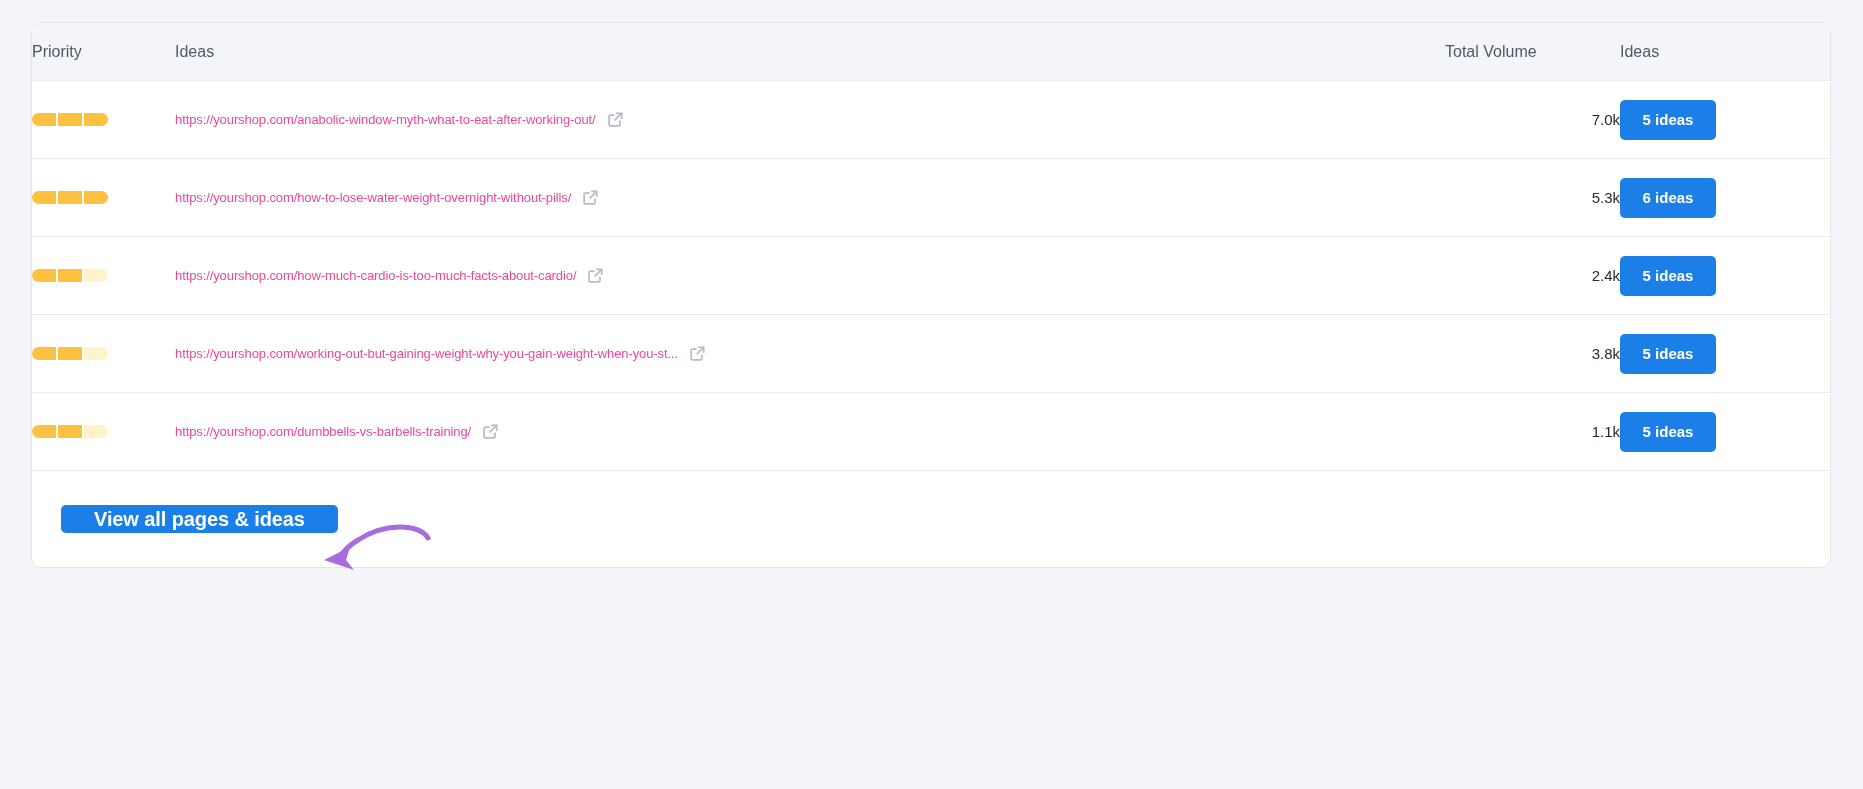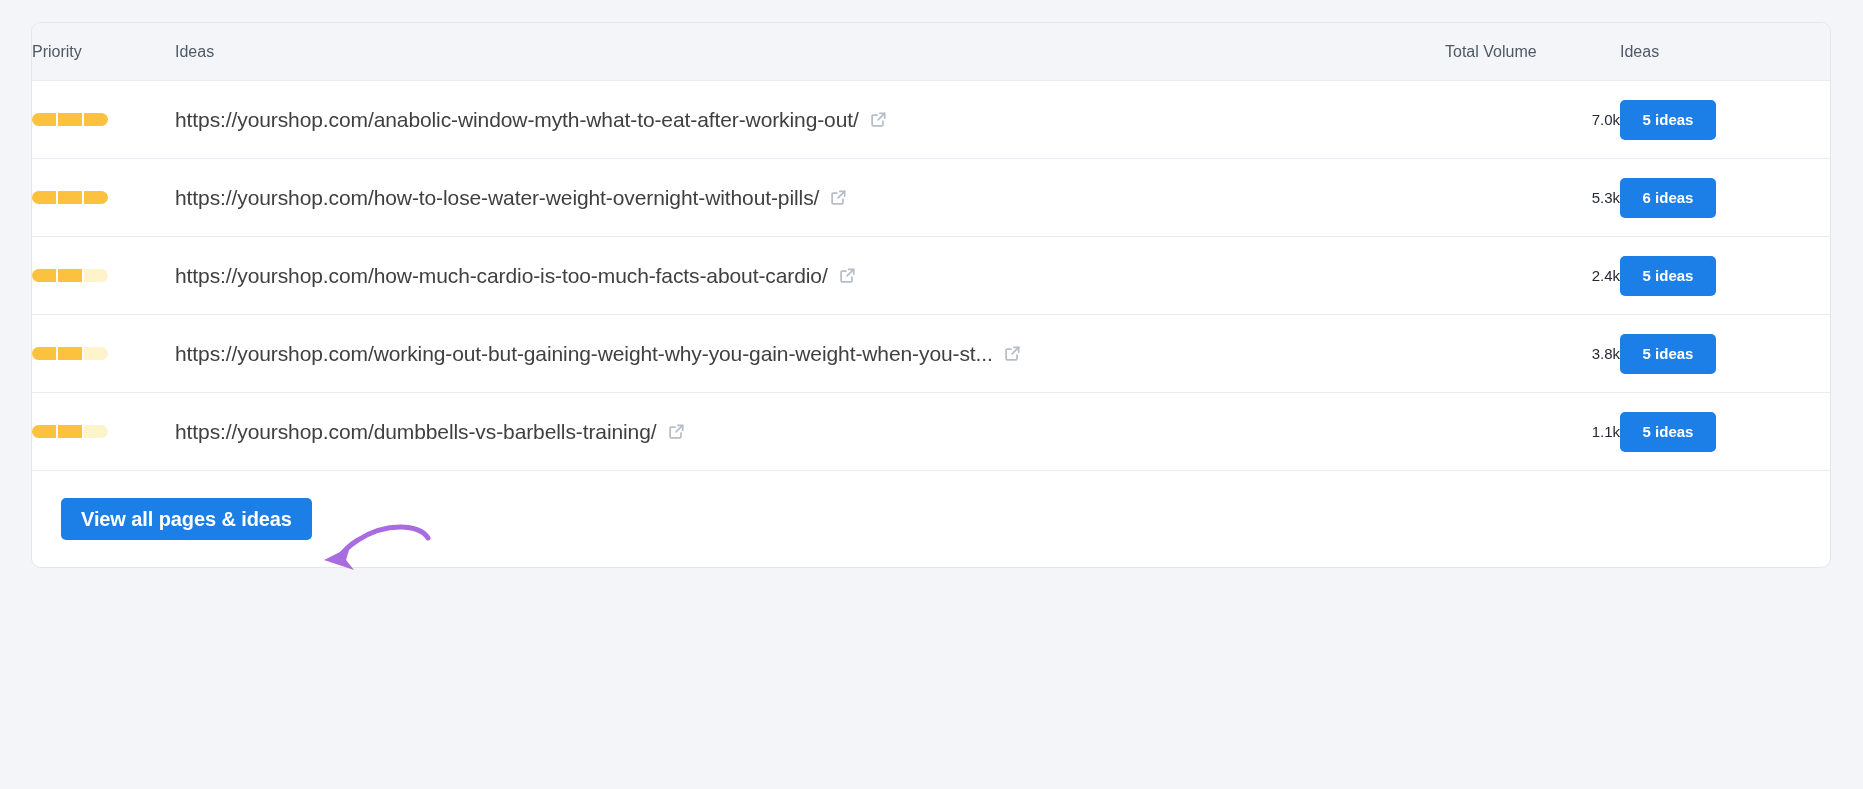--- a/index.html
+++ b/index.html
@@ -108,22 +108,22 @@
   }
 
   
   .page-cell { padding-left: 14px; }
   .page-link-wrap {
     display: flex;
     align-items: center;
     gap: 11px;
   }
   .page-url {
-    font-size: 21px;
-    color: #404040;
+    font-size: 13px;
+    color: #ec4899;
     letter-spacing: -0.1px;
     white-space: nowrap;
   }
   .ext-icon {
     display: inline-flex;
     width: 17px;
     height: 17px;
     flex: none;
     color: #b6bcc8;
   }
@@ -161,22 +161,22 @@
     height: 96px;
     display: flex;
     align-items: center;
     padding-left: 29px;
     box-sizing: border-box;
   }
   .cta-button {
     display: inline-flex;
     align-items: center;
     justify-content: center;
-    height: 42px;
-    padding: 0 20px;
+    height: 28px;
+    padding: 0 33px;
     background: #1c7fe8;
     color: #ffffff;
     font-size: 20px;
     font-weight: bold;
     border: none;
     border-radius: 5px;
     cursor: pointer;
     font-family: "Liberation Sans", sans-serif;
     letter-spacing: -0.1px;
   }

